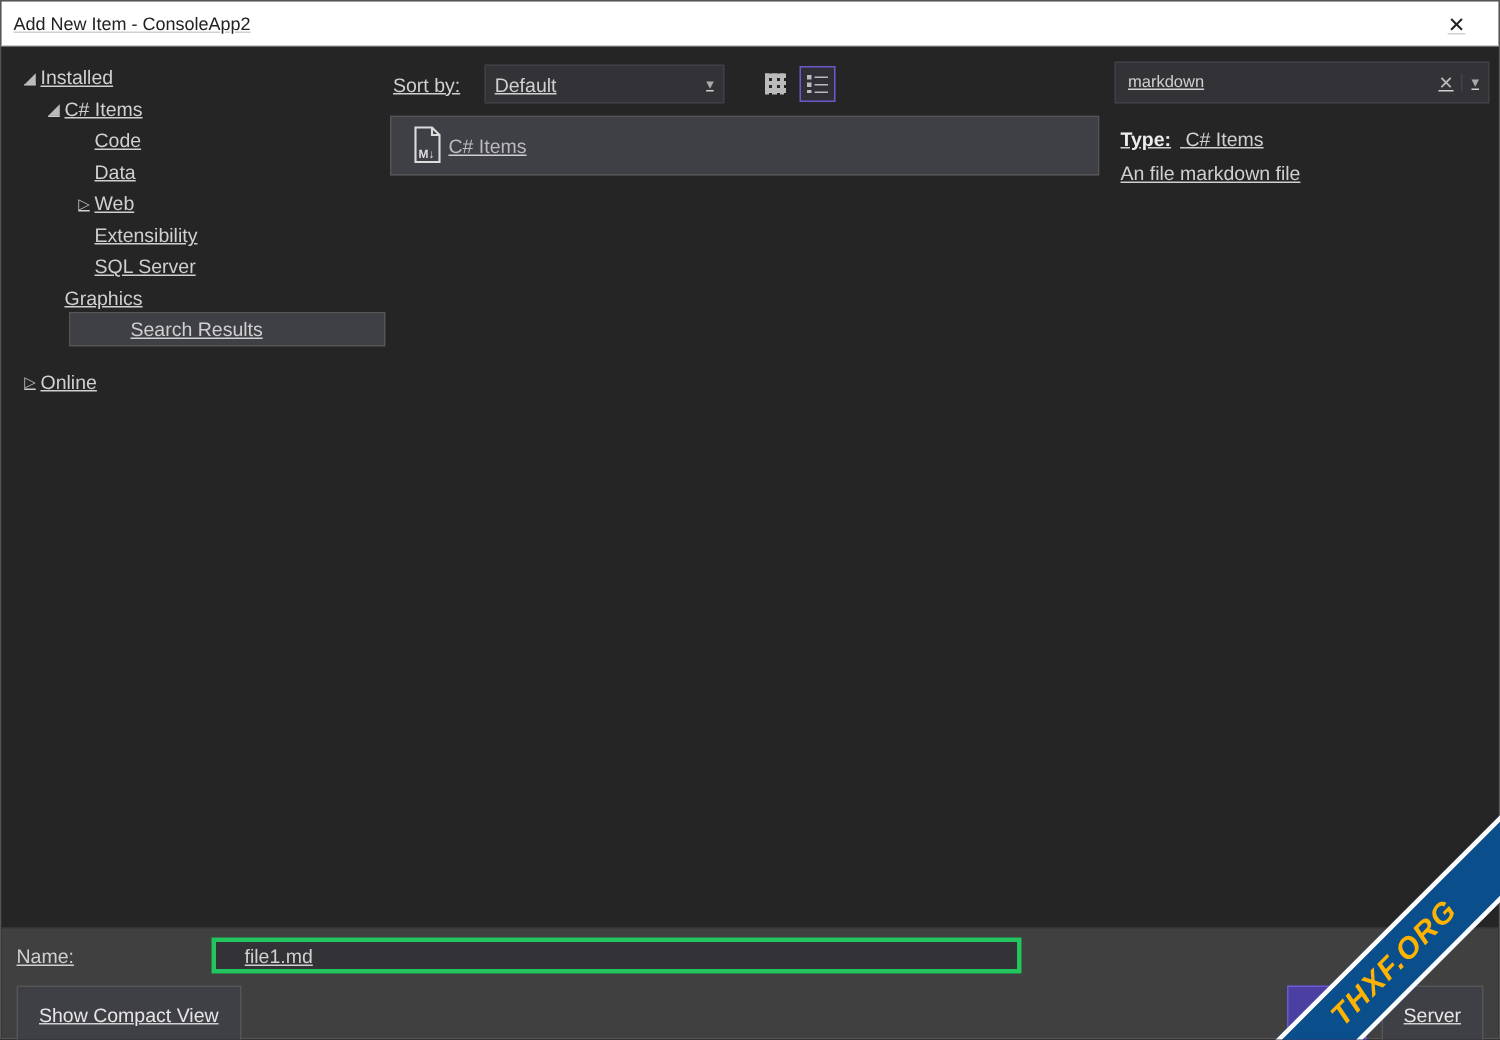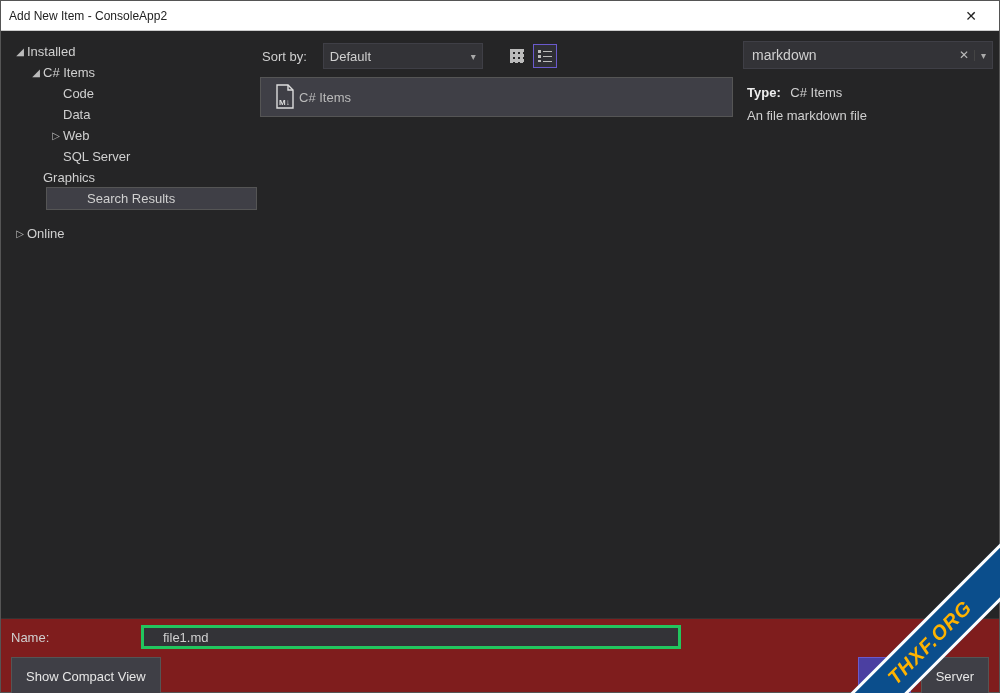--- a/index.html
+++ b/index.html
@@ -6,21 +6,21 @@
     body {
       font-family: "Segoe UI", Arial, sans-serif;
       font-size: 13px;
       color: #d0d0d0;
       background: #2d2d30;
       width: 1000px;
       height: 693px;
       overflow: hidden;
       position: relative;
     }
-    .window { width: 1000px; height: 693px; display: flex; flex-direction: column; border: 1px solid #555; background: #252526; }
+    .window { width: 1000px; height: 693px; display: flex; flex-direction: column; border: 1px solid #555; background: #252526; text-decoration: underline; }
     .titlebar {
       height: 30px; background: #fff; color: #222;
       display: flex; align-items: center; padding: 0 8px;
       border-bottom: 1px solid #ccc;
     }
     .titlebar .title { flex: 1; font-size: 12px; }
     .titlebar .close-btn { width: 40px; text-align: center; font-size: 14px; cursor: pointer; }
     .body { flex: 1; display: flex; flex-direction: column; background: #252526; }
     .main-area { flex: 1; display: flex; min-height: 0; }
     .sidebar {
@@ -76,28 +76,28 @@
       background: #3f3f46; border: 1px solid #555; padding: 0 10px;
       cursor: pointer;
     }
     .tpl-row .icon { width: 28px; display: flex; align-items: center; justify-content: center; }
     .tpl-row .tpl-name { flex: 1; margin-left: 8px; }
     .tpl-row .tpl-cat { color: #bbb; }
     .right-col { width: 262px; display: flex; flex-direction: column; padding: 10px 6px 6px 6px; }
     .search-wrap { display: flex; align-items: center; height: 28px; background: #333337; border: 1px solid #3f3f46; }
     .search-input {
       flex: 1; background: transparent; border: none; color: #d0d0d0;
-      padding: 0 8px; outline: none; font-size: 14px;
+      padding: 0 8px; outline: none; font-size: 11px;
     }
     .search-x { width: 20px; text-align: center; cursor: pointer; color: #bbb; font-size: 12px; }
     .search-dd { width: 18px; text-align: center; cursor: pointer; color: #aaa; font-size: 10px; border-left: 1px solid #444; }
     .desc { padding: 12px 4px; line-height: 1.8; }
     .desc .type-label { font-weight: 600; color: #eee; margin-right: 6px; }
     .bottom-bar {
-      height: 74px; background: #7f1d1d; border-top: 1px solid #333;
+      height: 74px; background: #404040; border-top: 1px solid #333;
       display: flex; flex-direction: column; padding: 6px 10px 8px 10px; gap: 8px;
     }
     .name-row { display: flex; align-items: center; gap: 10px; }
     .name-row .lbl { width: 120px; }
     .name-input {
       width: 540px; height: 24px; background: #333337; border: 3px solid #22c55e;
       color: #d0d0d0; padding: 0 19px; outline: none; font-size: 13px;
     }
     .button-row { display: flex; align-items: center; }
     .btn {
@@ -147,20 +147,24 @@
         <div class="tree-item lvl-2">
           <span class="arrow"></span>
           <span class="lbl">Data</span>
         </div>
         <div class="tree-item lvl-2">
           <span class="arrow">▷</span>
           <span class="lbl">Web</span>
         </div>
         <div class="tree-item lvl-2">
           <span class="arrow"></span>
+          <span class="lbl">Extensibility</span>
+        </div>
+        <div class="tree-item lvl-2">
+          <span class="arrow"></span>
           <span class="lbl">SQL Server</span>
         </div>
         <div class="tree-item lvl-1">
           <span class="arrow"></span>
           <span class="lbl">Graphics</span>
         </div>
         <div class="tree-item lvl-1 selected">
           <span class="arrow"></span>
           <span class="lbl">Search Results</span>
         </div>

